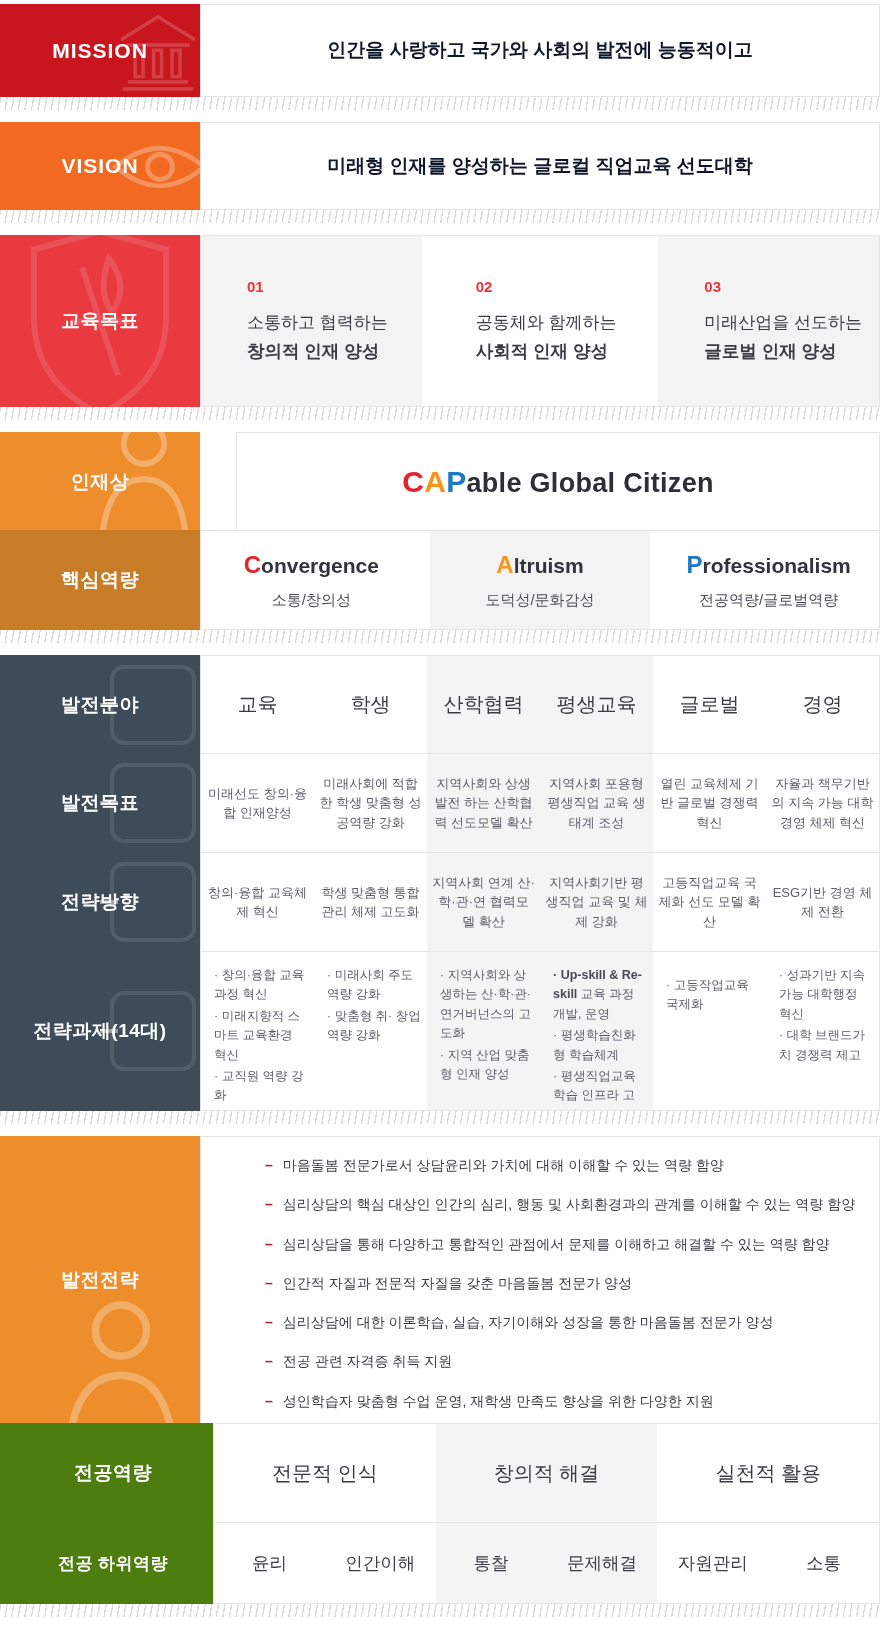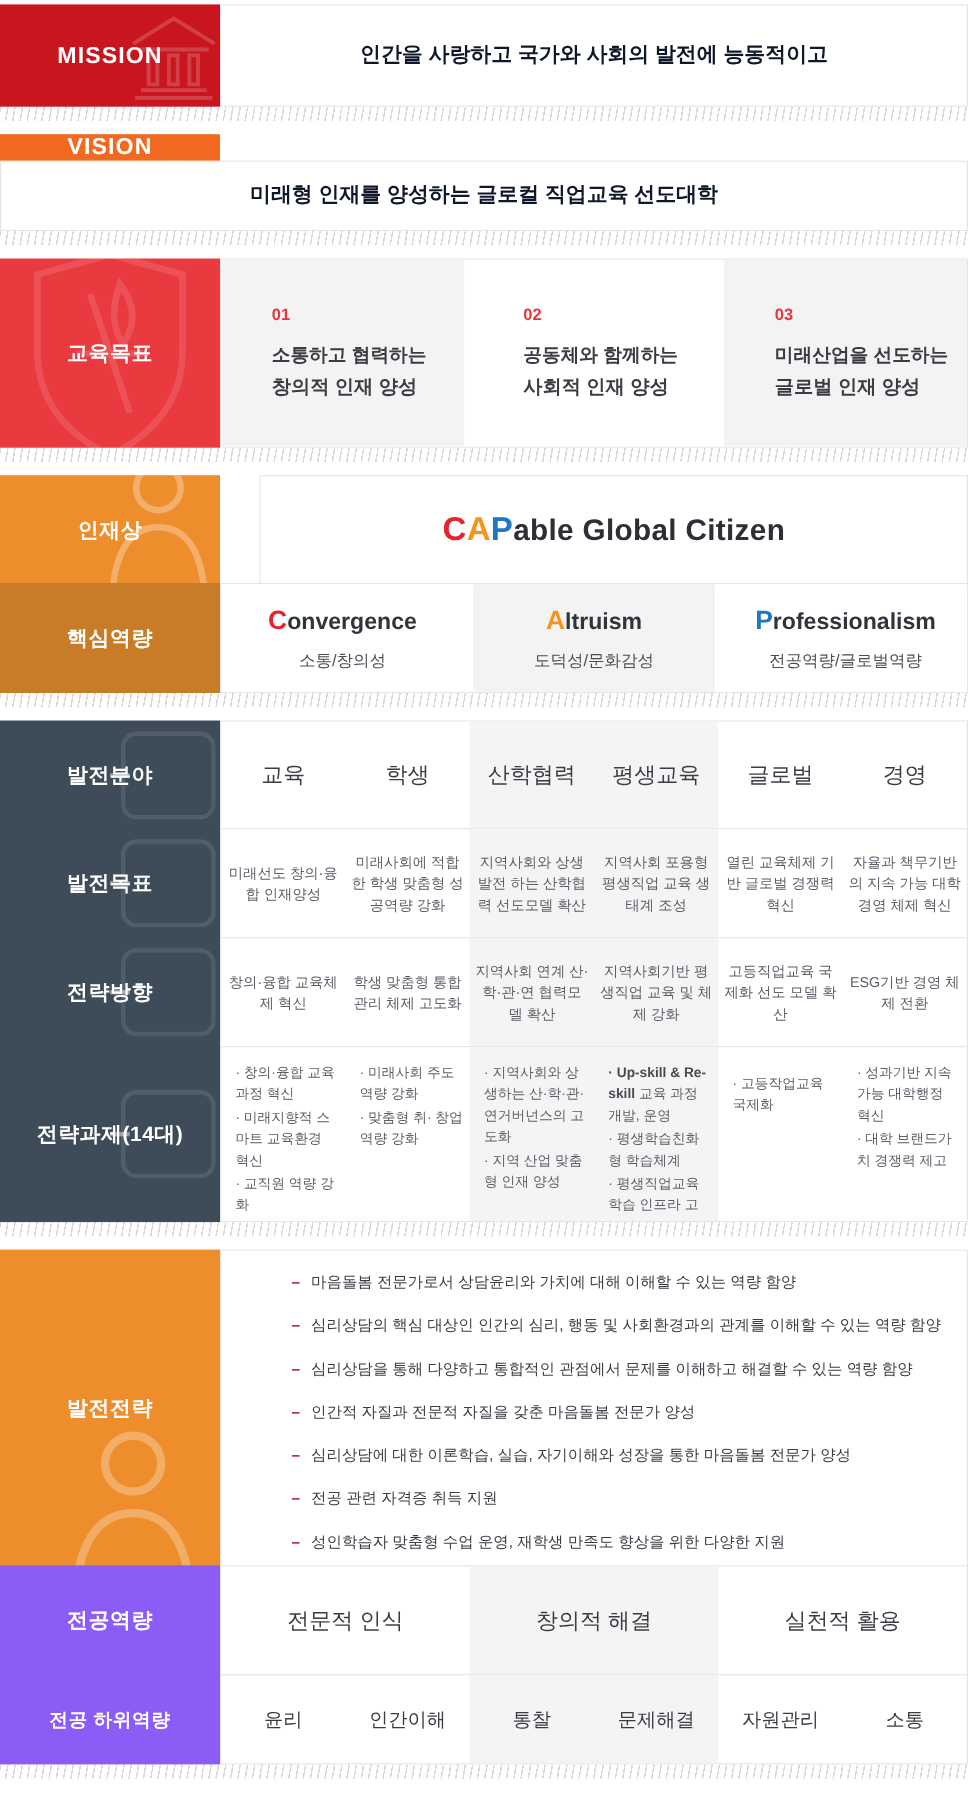--- a/index.html
+++ b/index.html
@@ -13,38 +13,38 @@
   .label-en{font-size:21px;letter-spacing:1px;}
   .content{flex:1;position:relative;background:#fff;border:1px solid #e5e5e5;box-sizing:border-box;overflow:hidden;}
   .center-col{display:flex;flex-direction:column;align-items:center;justify-content:center;}
   
   .bg-red-deep{background:#c9161e;}
   .bg-orange{background:#f26a21;}
   .bg-red{background:#e93a40;}
   .bg-orange-lt{background:#ee8d2b;}
   .bg-orange-dk{background:#c87c28;}
   .bg-slate{background:#3e4c59;}
-  .bg-orange-md{background:#8b5cf6;}
+  .bg-orange-md{background:#4d7c0f;padding-left:13px;}
   
   .wm{position:absolute;z-index:1;pointer-events:none;}
   .wm-bank{right:-2px;top:4px;width:88px;height:88px;opacity:.18;}
   .wm-eye{right:-8px;top:14px;width:96px;height:62px;opacity:.28;}
   .wm-shield{left:25px;top:-12px;width:150px;height:200px;opacity:.12;}
   .wm-person{right:-4px;bottom:-34px;width:120px;height:150px;opacity:.30;}
   .wm-person-lg{left:46px;bottom:-60px;width:150px;height:190px;opacity:.28;}
   .wm-card{position:absolute;right:4px;top:50%;transform:translateY(-50%);width:78px;height:72px;border:4px solid rgba(255,255,255,.10);border-radius:14px;z-index:1;}
   .wm-card::before{content:"";position:absolute;left:-14px;top:50%;width:18px;height:4px;margin-top:-2px;background:rgba(255,255,255,.45);}
   
   .big-line{font-size:19px;font-weight:700;line-height:1.7;color:#0f172a;margin:0;text-align:center;}
   
   .goal-grid{display:flex;height:100%;gap:8px;background:#fff;}
   .goal-cell{flex:1;display:flex;flex-direction:column;justify-content:center;padding-left:46px;box-sizing:border-box;}
   .goal-cell.alt{background:#f3f3f3;}
   .goal-num{color:#e8353c;font-size:15px;font-weight:800;margin-bottom:14px;}
-  .goal-l1{font-size:17px;font-weight:700;line-height:1.7;}
+  .goal-l1{font-size:17px;font-weight:400;line-height:1.7;}
   .goal-l2{font-size:17.5px;font-weight:800;line-height:1.5;}
   
   .cap-line{font-size:27px;font-weight:600;color:#2e2e38;letter-spacing:.3px;}
   .cap-line .cl{font-weight:800;font-size:30px;}
   .cl-c{color:#e8222d;}
   .cl-a{color:#f7941d;}
   .cl-p{color:#1d77c4;}
   .core-grid{display:flex;height:100%;gap:8px;background:#fff;}
   .core-cell{flex:1;display:flex;flex-direction:column;align-items:center;justify-content:center;}
   .core-cell.alt{background:#f3f3f3;}
@@ -90,21 +90,21 @@
         <span class="label-text label-en">MISSION</span>
       </div>
       <div class="content center-col">
         <p class="big-line">인간을 사랑하고 국가와 사회의 발전에 능동적이고</p>
       </div>
     </div>
   </section>
   <div class="hatch"></div>
 
   <section>
-    <div class="row" style="height:88px;flex-direction:column;">
+    <div class="row" style="height:88px;">
       <div class="label-col bg-orange">
         <svg class="wm wm-eye" viewBox="0 0 100 62" fill="none" stroke="#fff" stroke-width="5">
           <path d="M4,31 Q50,-8 96,31 Q50,70 4,31 Z"></path>
           <circle cx="50" cy="31" r="13"></circle>
         </svg>
         <span class="label-text label-en">VISION</span>
       </div>
       <div class="content center-col">
         <p class="big-line">미래형 인재를 양성하는 글로컬 직업교육 선도대학</p>
       </div>

